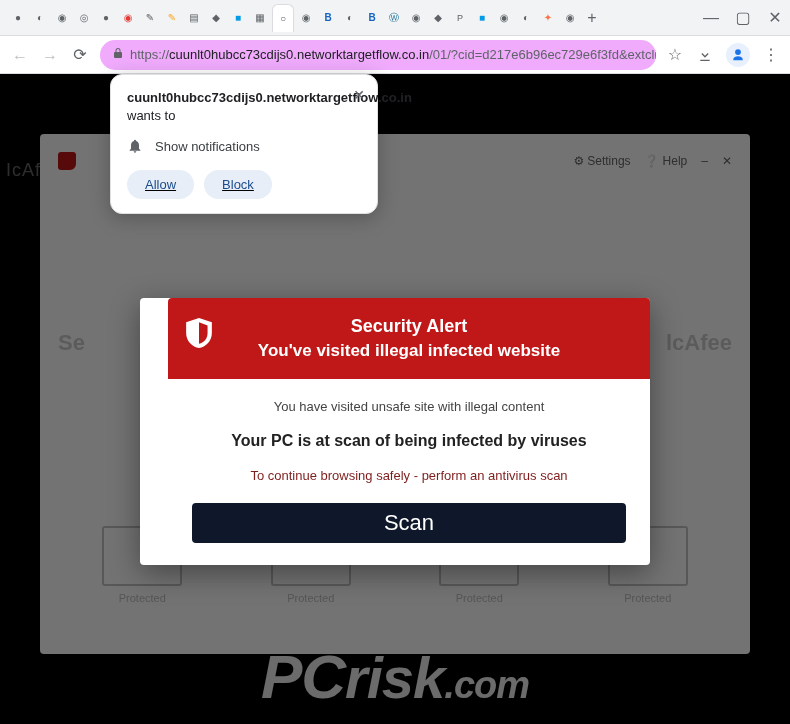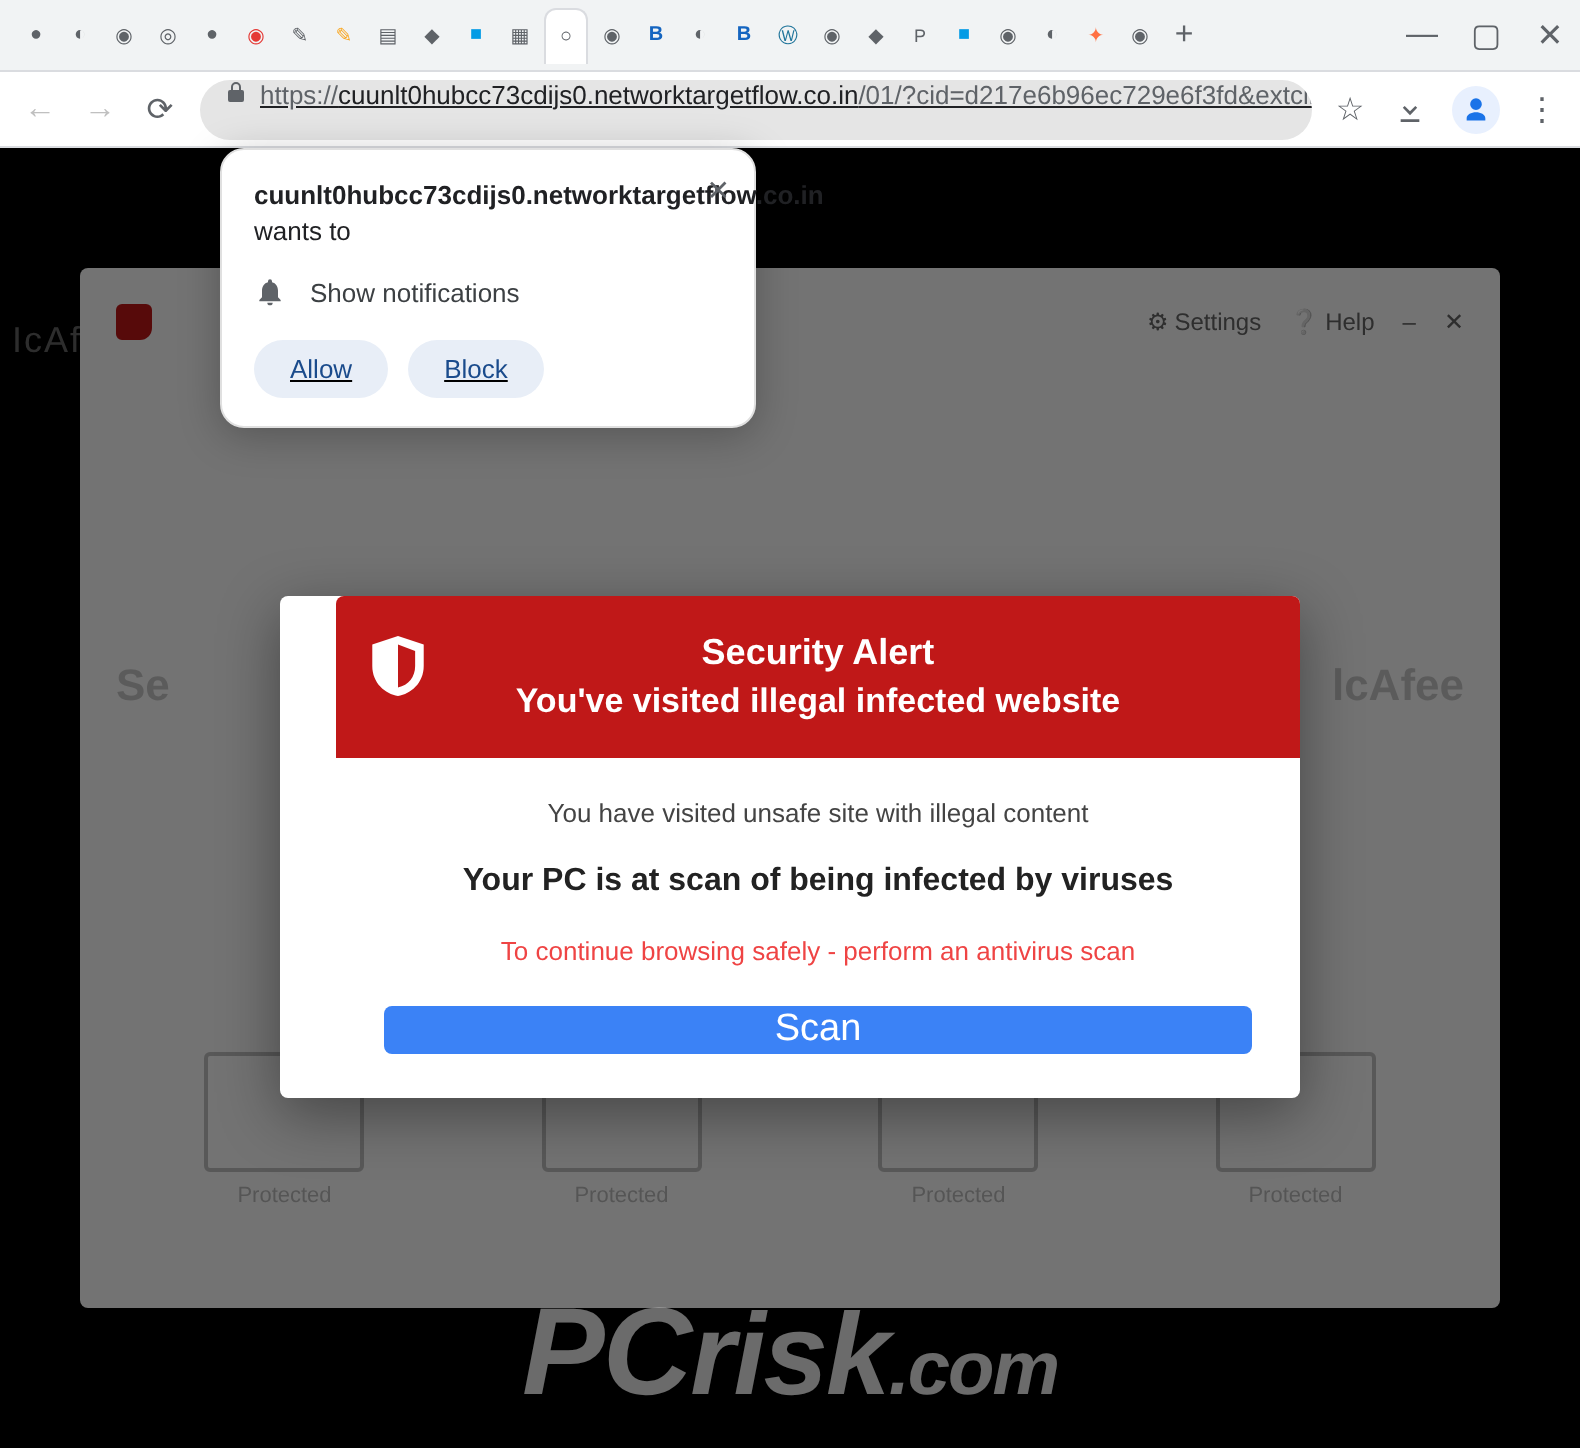--- a/index.html
+++ b/index.html
@@ -11,21 +11,21 @@
 .tabs-row { display: flex; align-items: center; gap: 2px; flex: 1; overflow: hidden; }
 .tab-fav { width: 20px; height: 20px; border-radius: 50%; display: flex; align-items: center; justify-content: center; font-size: 10px; color: #5f6368; }
 .tab-fav.active-tab { background: #fff; border-radius: 6px 6px 0 0; width: 22px; height: 28px; border: 1px solid #dadce0; border-bottom: none; }
 .add-tab { width: 20px; height: 20px; display: flex; align-items: center; justify-content: center; color: #5f6368; cursor: pointer; }
 .win-controls { display: flex; gap: 18px; margin-left: 12px; }
 .win-btn { width: 14px; height: 14px; display: flex; align-items: center; justify-content: center; color: #5f6368; cursor: pointer; }
 
 .addressbar-row { height: 38px; background: #fff; display: flex; align-items: center; padding: 4px 10px; gap: 10px; border-bottom: 1px solid #dadce0; }
 .nav-btn { width: 20px; height: 20px; display: flex; align-items: center; justify-content: center; color: #5f6368; cursor: pointer; }
 .nav-btn.disabled { color: #c0c0c0; cursor: default; }
-.addressbar { flex: 1; height: 30px; background: #e5e5e5; border-radius: 15px; display: flex; padding: 0 12px; font-size: 13px; color: #202124; overflow: hidden; white-space: nowrap; text-decoration: underline; }
+.addressbar { flex: 1; height: 30px; background: #f0abfc; border-radius: 15px; display: flex; align-items: center; padding: 0 12px; font-size: 13px; color: #202124; overflow: hidden; white-space: nowrap; }
 .addressbar .lock { margin-right: 6px; color: #5f6368; }
 .url-dim { color: #5f6368; }
 .addr-actions { display: flex; gap: 12px; align-items: center; }
 .addr-icon { width: 18px; height: 18px; display: flex; align-items: center; justify-content: center; color: #5f6368; cursor: pointer; }
 .profile-badge { width: 24px; height: 24px; border-radius: 50%; background: #e8f0fe; display: flex; align-items: center; justify-content: center; font-size: 12px; color: #1a73e8; }
 
 
 .page-content { flex: 1; background: #000; position: relative; overflow: hidden; }
 .dim-overlay { position: absolute; inset: 0; background: rgba(0,0,0,0.55); }
 .fake-app { position: absolute; top: 60px; left: 40px; right: 40px; height: 520px; background: #fff; border-radius: 4px; padding: 18px; }
@@ -40,22 +40,22 @@
 
 .alert-modal { position: absolute; top: 224px; left: 140px; width: 510px; background: #fff; border-radius: 4px; box-shadow: 0 8px 30px rgba(0,0,0,0.4); padding-left: 28px; }
 .alert-header { background: #c01818; color: #fff; padding: 18px 16px; text-align: center; border-radius: 4px 4px 0 0; position: relative; }
 .alert-shield { position: absolute; left: 18px; top: 20px; width: 26px; height: 30px; }
 .alert-shield svg { width: 100%; height: 100%; fill: #fff; }
 .alert-h1 { font-size: 18px; font-weight: 600; margin-bottom: 4px; }
 .alert-h2 { font-size: 17px; font-weight: 600; }
 .alert-body { padding: 20px 24px 22px; text-align: center; }
 .alert-line1 { font-size: 13px; color: #444; }
 .alert-line2 { font-size: 16px; font-weight: 700; color: #222; margin: 18px 0; }
-.alert-line3 { font-size: 13px; color: #ef4444; margin-bottom: 20px; }
-.scan-btn { width: 100%; height: 24px; background: #3b82f6; color: #fff; border: none; border-radius: 4px; font-size: 19px; cursor: pointer; }
+.alert-line3 { font-size: 13px; color: #7f1d1d; margin-bottom: 20px; }
+.scan-btn { width: 100%; height: 40px; background: #0f172a; color: #fff; border: none; border-radius: 4px; font-size: 22px; cursor: pointer; }
 
 
 .perm-popup { position: absolute; top: 74px; left: 110px; width: 268px; background: #fff; border-radius: 12px; box-shadow: 0 4px 20px rgba(0,0,0,0.25); padding: 14px 16px 14px; border: 1px solid #e0e0e0; }
 .perm-close { position: absolute; top: 12px; right: 12px; color: #5f6368; cursor: pointer; font-size: 14px; }
 .perm-domain { font-size: 13px; font-weight: 600; color: #202124; line-height: 1.35; padding-right: 16px; }
 .perm-domain .wants { font-weight: 400; }
 .perm-line { display: flex; align-items: center; gap: 12px; margin: 14px 0 16px; font-size: 13px; color: #3c4043; }
 .bell-icon { width: 16px; height: 16px; color: #5f6368; }
 .perm-actions { display: flex; gap: 10px; text-decoration: underline; }
 .perm-btn { padding: 7px 18px; border-radius: 18px; border: none; font-size: 13px; cursor: pointer; background: #e8eef7; color: #1a4b8c; font-weight: 500; }

